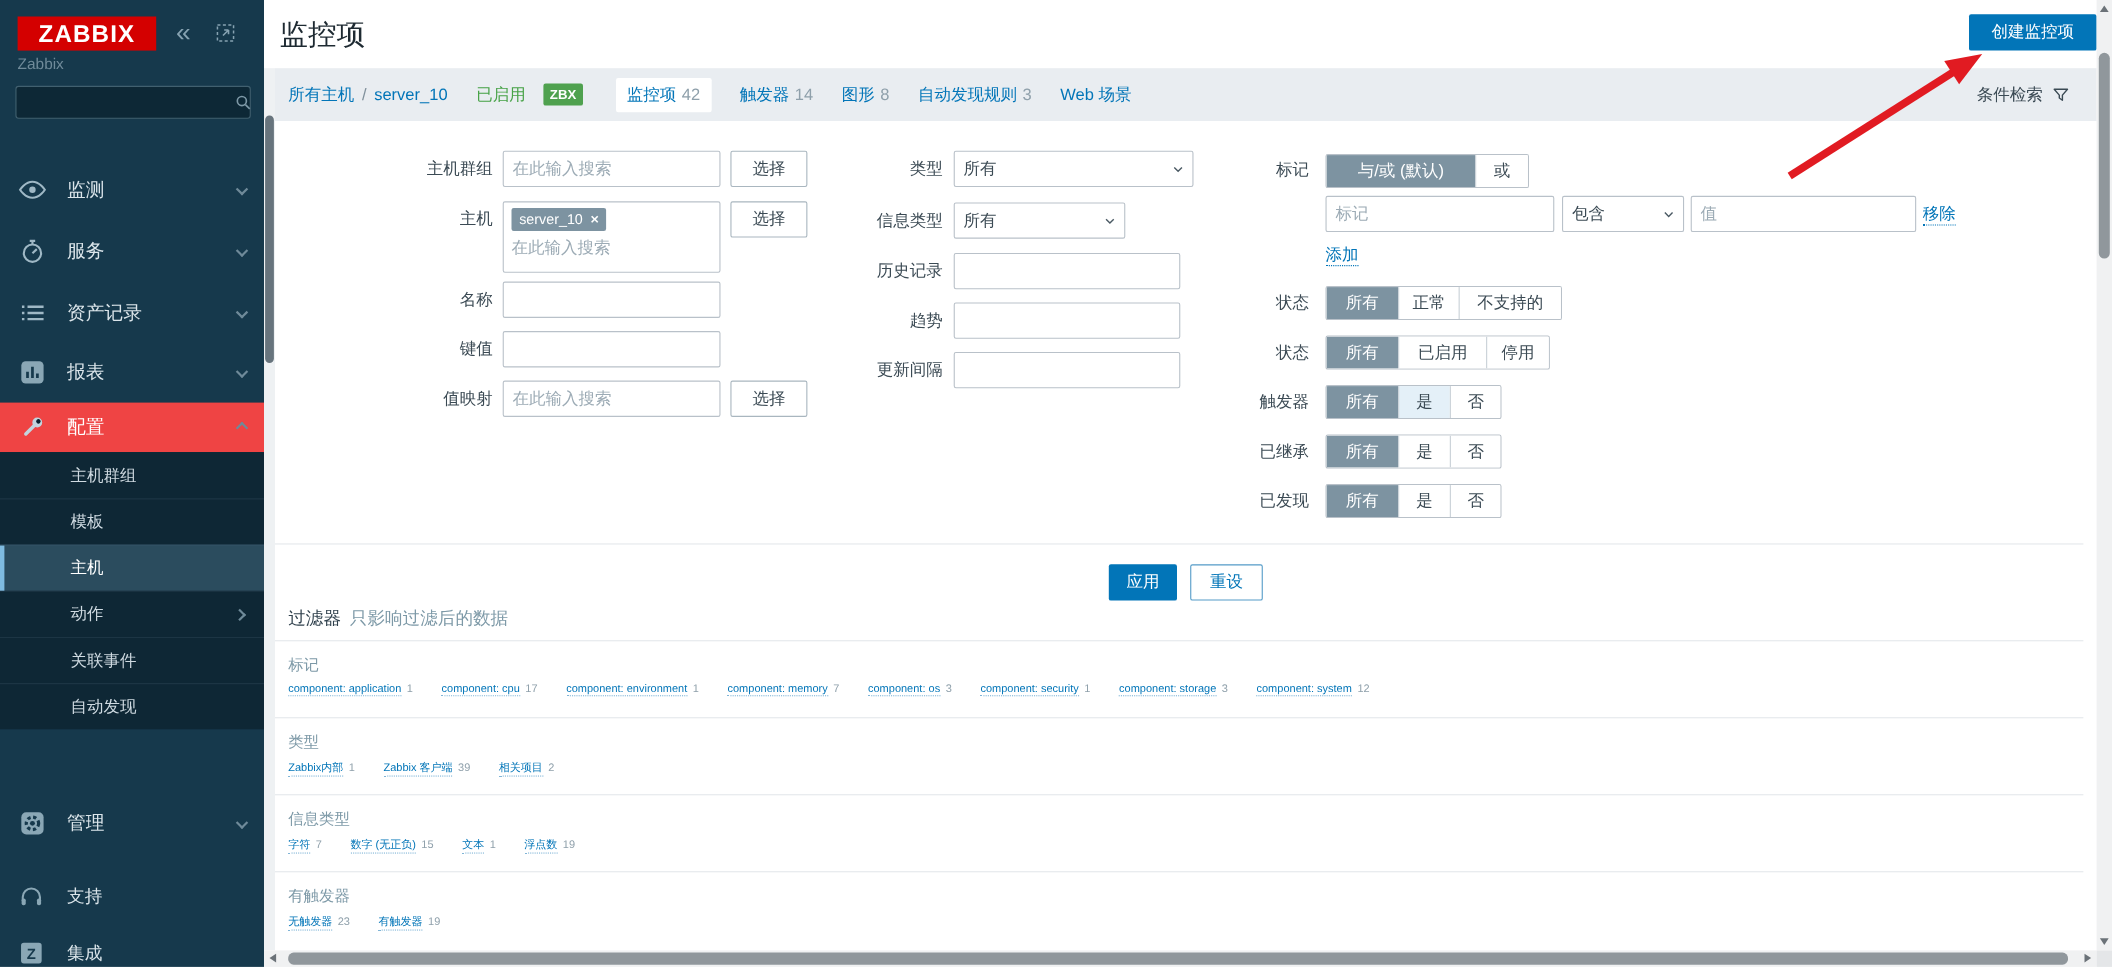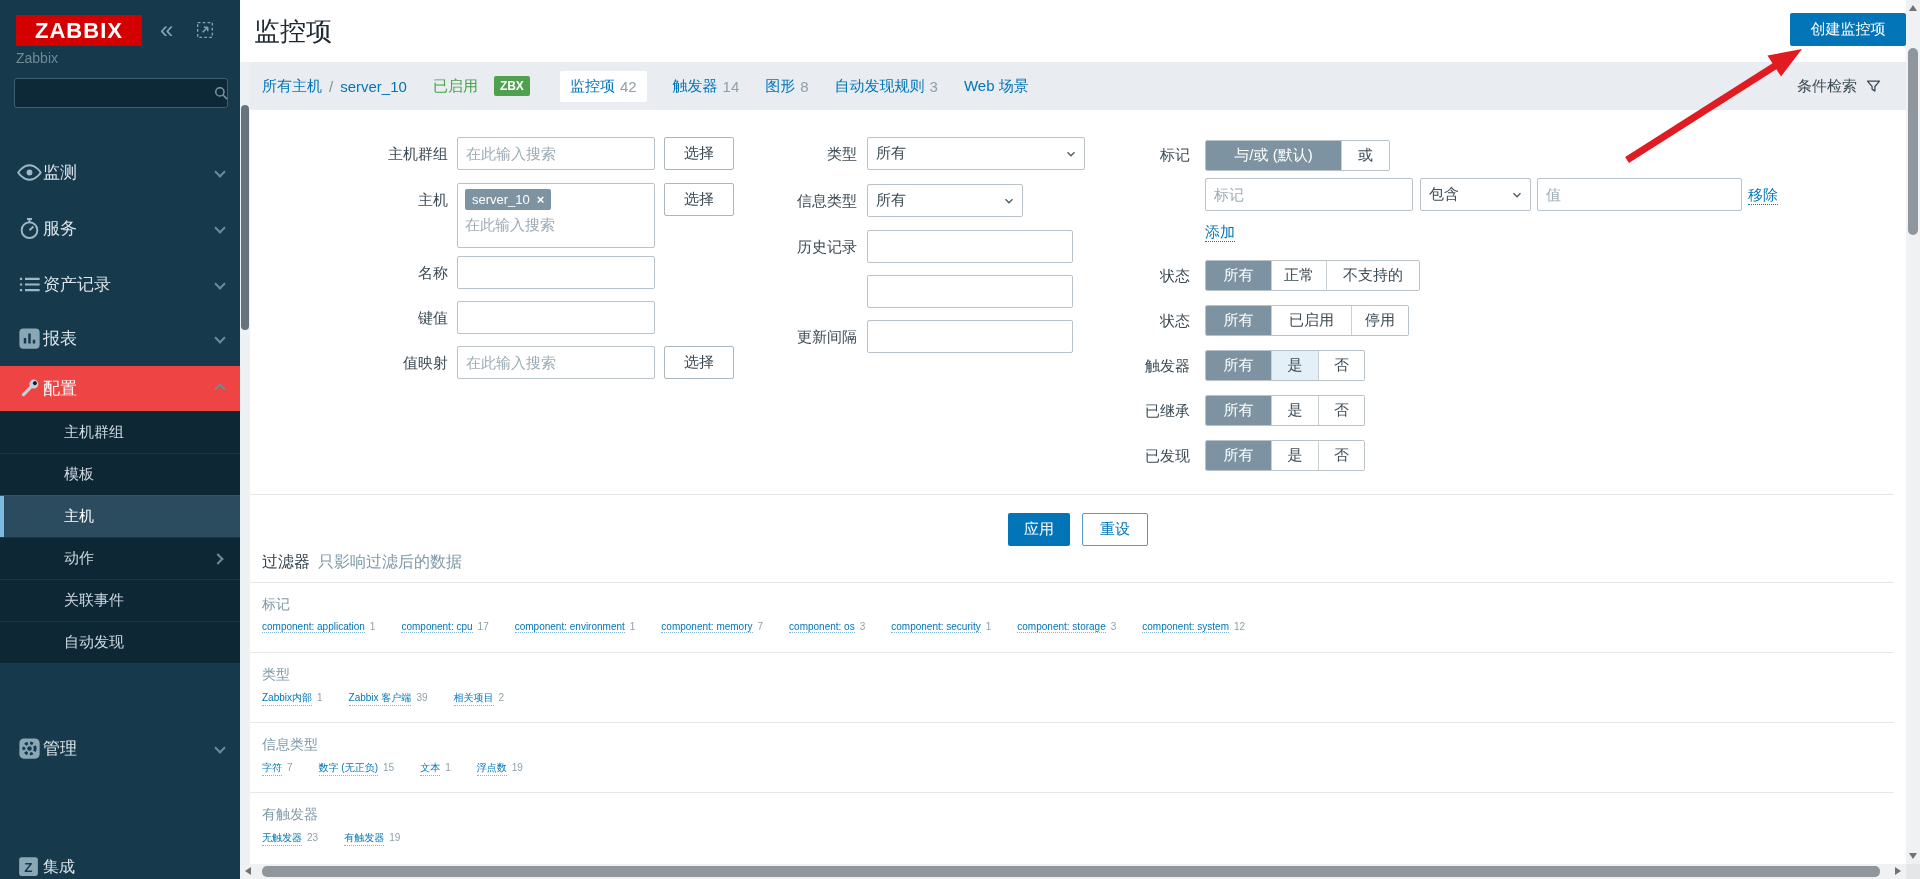--- a/index.html
+++ b/index.html
@@ -13,21 +13,21 @@
     color:#fff; font-weight:bold; font-size:22px; letter-spacing:1px; display:flex; align-items:center; justify-content:center; }
   .collapse-ic { position:absolute; left:160px; top:16px; font-size:24px; color:#86a2b1; cursor:pointer; }
   .kiosk-ic { position:absolute; left:194px; top:19px; width:22px; height:22px; color:#86a2b1; cursor:pointer; }
   .product-name { position:absolute; left:16px; top:50px; font-size:14px; color:#6f8a99; }
   .search-box { position:absolute; left:14px; top:78px; width:214px; height:30px; background:#0d2836;
     border:1px solid #41606f; border-radius:3px; display:flex; align-items:center; }
   .search-box input { flex:1; background:transparent; border:none; outline:none; color:#dbe5ea; font-size:14px; padding:0 8px; }
   .search-ic { width:18px; height:18px; margin-right:7px; color:#7d98a6; }
 
   .srow { position:absolute; left:0; right:0; display:flex; align-items:center; padding:0 16px; cursor:pointer; }
-  .srow .mlabel { font-size:17px; color:#dbe5ea; }
+  .srow .mlabel { margin-left:18px; font-size:17px; color:#dbe5ea; }
   .micon { width:27px; height:27px; color:#9fb8c5; flex:none; }
   .chev { width:8px; height:8px; border-right:2px solid #6f8a99; border-bottom:2px solid #6f8a99; margin-left:auto; }
   .chev.down { transform:rotate(45deg); }
   .chev.up { transform:rotate(-135deg); }
   .chev.right { transform:rotate(-45deg); }
   .band { background:#ef4444; }
   .band .mlabel { color:#fff; }
   .submenu { position:absolute; left:0; right:0; top:411px; background:#0e2735; }
   .subitem { height:42px; display:flex; align-items:center; padding-left:64px; font-size:15px; color:#cfdae1;
     border-top:1px solid rgba(130,160,178,0.12); cursor:pointer; position:relative; }
@@ -207,20 +207,30 @@
       <svg viewBox="0 0 24 24" width="27" height="27">
           <rect x="3" y="3" width="18" height="18" rx="4" fill="#8aa7b5"></rect>
           <circle cx="12" cy="12" r="5" fill="none" stroke="#16394c" stroke-width="2.6" stroke-dasharray="2.6 2.1"></circle>
           <circle cx="12" cy="12" r="2" fill="#16394c"></circle>
         </svg>
     </span>
     <span class="mlabel">管理</span>
     <span class="chev down"></span>
   </div>
 
+  <div class="srow" style="top:792px;height:46px;">
+    <span class="micon" style="color:#8aa7b5;">
+      <svg viewBox="0 0 24 24" width="25" height="25">
+          <path d="M4.5 16v-3a7.5 7.5 0 0 1 15 0v3" fill="none" stroke="currentColor" stroke-width="1.8"></path>
+          <rect x="3.5" y="14.2" width="3.6" height="6" rx="1.6" fill="currentColor"></rect>
+          <rect x="16.9" y="14.2" width="3.6" height="6" rx="1.6" fill="currentColor"></rect>
+        </svg>
+    </span>
+    <span class="mlabel" style="font-size:16px;">支持</span>
+  </div>
 
   <div class="srow" style="top:844px;height:46px;">
     <span class="micon">
       <svg viewBox="0 0 24 24" width="25" height="25">
           <rect x="3" y="3" width="18" height="18" rx="2.5" fill="#8aa7b5"></rect>
           <text x="12" y="17" text-anchor="middle" font-size="13" font-weight="bold" fill="#16394c" font-family="Liberation Sans, DejaVu Sans, sans-serif">Z</text>
         </svg>
     </span>
     <span class="mlabel" style="font-size:16px;">集成</span>
   </div>
@@ -311,20 +321,21 @@
   <div class="dd" style="left:617px;top:74px;width:156px;">
     <span>所有</span>
     <svg viewBox="0 0 24 24">
         <polyline points="6,9 12,15 18,9" fill="none" stroke="#4b5a64" stroke-width="2.2"></polyline>
       </svg>
   </div>
 
   <div class="flabel" style="left:330px;top:120px;width:277px;">历史记录</div>
   <input class="inp" style="left: 617px; top: 120px; width: 206px;">
 
+  <div class="flabel" style="left:330px;top:165px;width:277px;">趋势</div>
   <input class="inp" style="left: 617px; top: 165px; width: 206px;">
 
   <div class="flabel" style="left:330px;top:210px;width:277px;">更新间隔</div>
   <input class="inp" style="left: 617px; top: 210px; width: 206px;">
 
   <div class="flabel" style="left:700px;top:29px;width:240px;line-height:31px;">标记</div>
   <div class="seg" style="left:955px;top:30px;">
     <span class="on" style="width:135px;">与/或 (默认)</span>
     <span style="width:48px;">或</span>
   </div>

